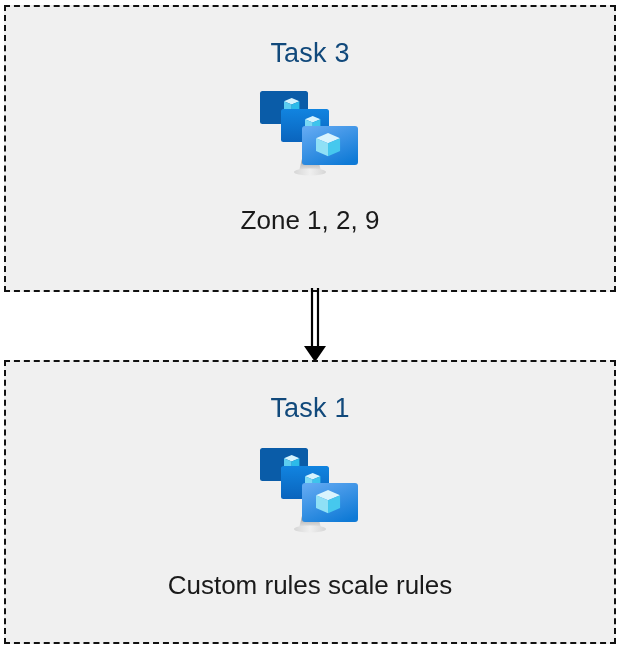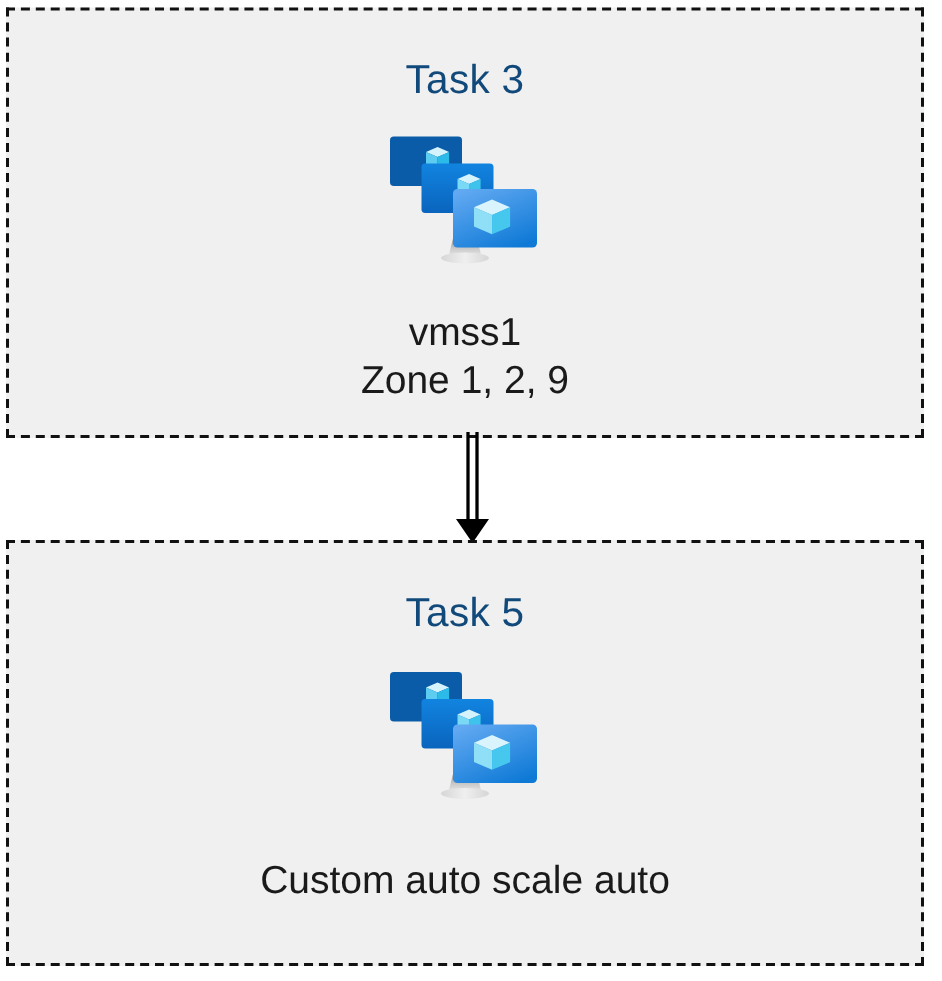--- a/index.html
+++ b/index.html
@@ -141,36 +141,35 @@
 
         <g transform="translate(58,46) scale(0.86)">
           <path d="M0 6 L14 0 L28 6 L14 12 Z" fill="#d9f4fd"></path>
           <path d="M0 6 L14 12 L14 27 L0 21 Z" fill="#8fe0f6"></path>
           <path d="M28 6 L14 12 L14 27 L28 21 Z" fill="#46c8ee"></path>
         </g>
       </svg>
     </span>
 
     <div class="caption-block">
-      <span class="caption-line">vmss1</span>
       <span class="caption-line">Zone 1, 2, 9</span>
     </div>
   </div>
 
   <svg id="connector" viewBox="0 0 40 76" xmlns="http://www.w3.org/2000/svg">
 
     <line x1="16" y1="0" x2="16" y2="60" stroke="#000000" stroke-width="2.2"></line>
     <line x1="22" y1="0" x2="22" y2="60" stroke="#000000" stroke-width="2.2"></line>
 
     <path d="M8 58 L30 58 L19 74 Z" fill="#000000"></path>
   </svg>
 
   <div class="task-box" id="box-task4">
 
-    <div class="task-title">Task 5</div>
+    <div class="task-title">Task 1</div>
 
     <span class="vmss-icon">
       <svg width="104" height="96" viewBox="0 0 104 96" xmlns="http://www.w3.org/2000/svg" aria-hidden="true">
         <defs>
           <linearGradient id="g-mid-b" x1="0" y1="0" x2="0" y2="1">
             <stop offset="0" stop-color="#1184e0"></stop>
             <stop offset="1" stop-color="#0a64bd"></stop>
           </linearGradient>
           <linearGradient id="g-front-b" x1="0.15" y1="0" x2="0.75" y2="1">
             <stop offset="0" stop-color="#62a9f2"></stop>
@@ -208,17 +207,17 @@
         <rect x="44" y="39" width="56" height="39" rx="3" fill="url(#g-front-b)"></rect>
         <g transform="translate(58,46) scale(0.86)">
           <path d="M0 6 L14 0 L28 6 L14 12 Z" fill="#d9f4fd"></path>
           <path d="M0 6 L14 12 L14 27 L0 21 Z" fill="#8fe0f6"></path>
           <path d="M28 6 L14 12 L14 27 L28 21 Z" fill="#46c8ee"></path>
         </g>
       </svg>
     </span>
 
     <div class="caption-block">
-      <span class="caption-line">Custom auto scale auto</span>
+      <span class="caption-line">Custom rules scale rules</span>
     </div>
   </div>
 
 </div>
 
 </body></html>

